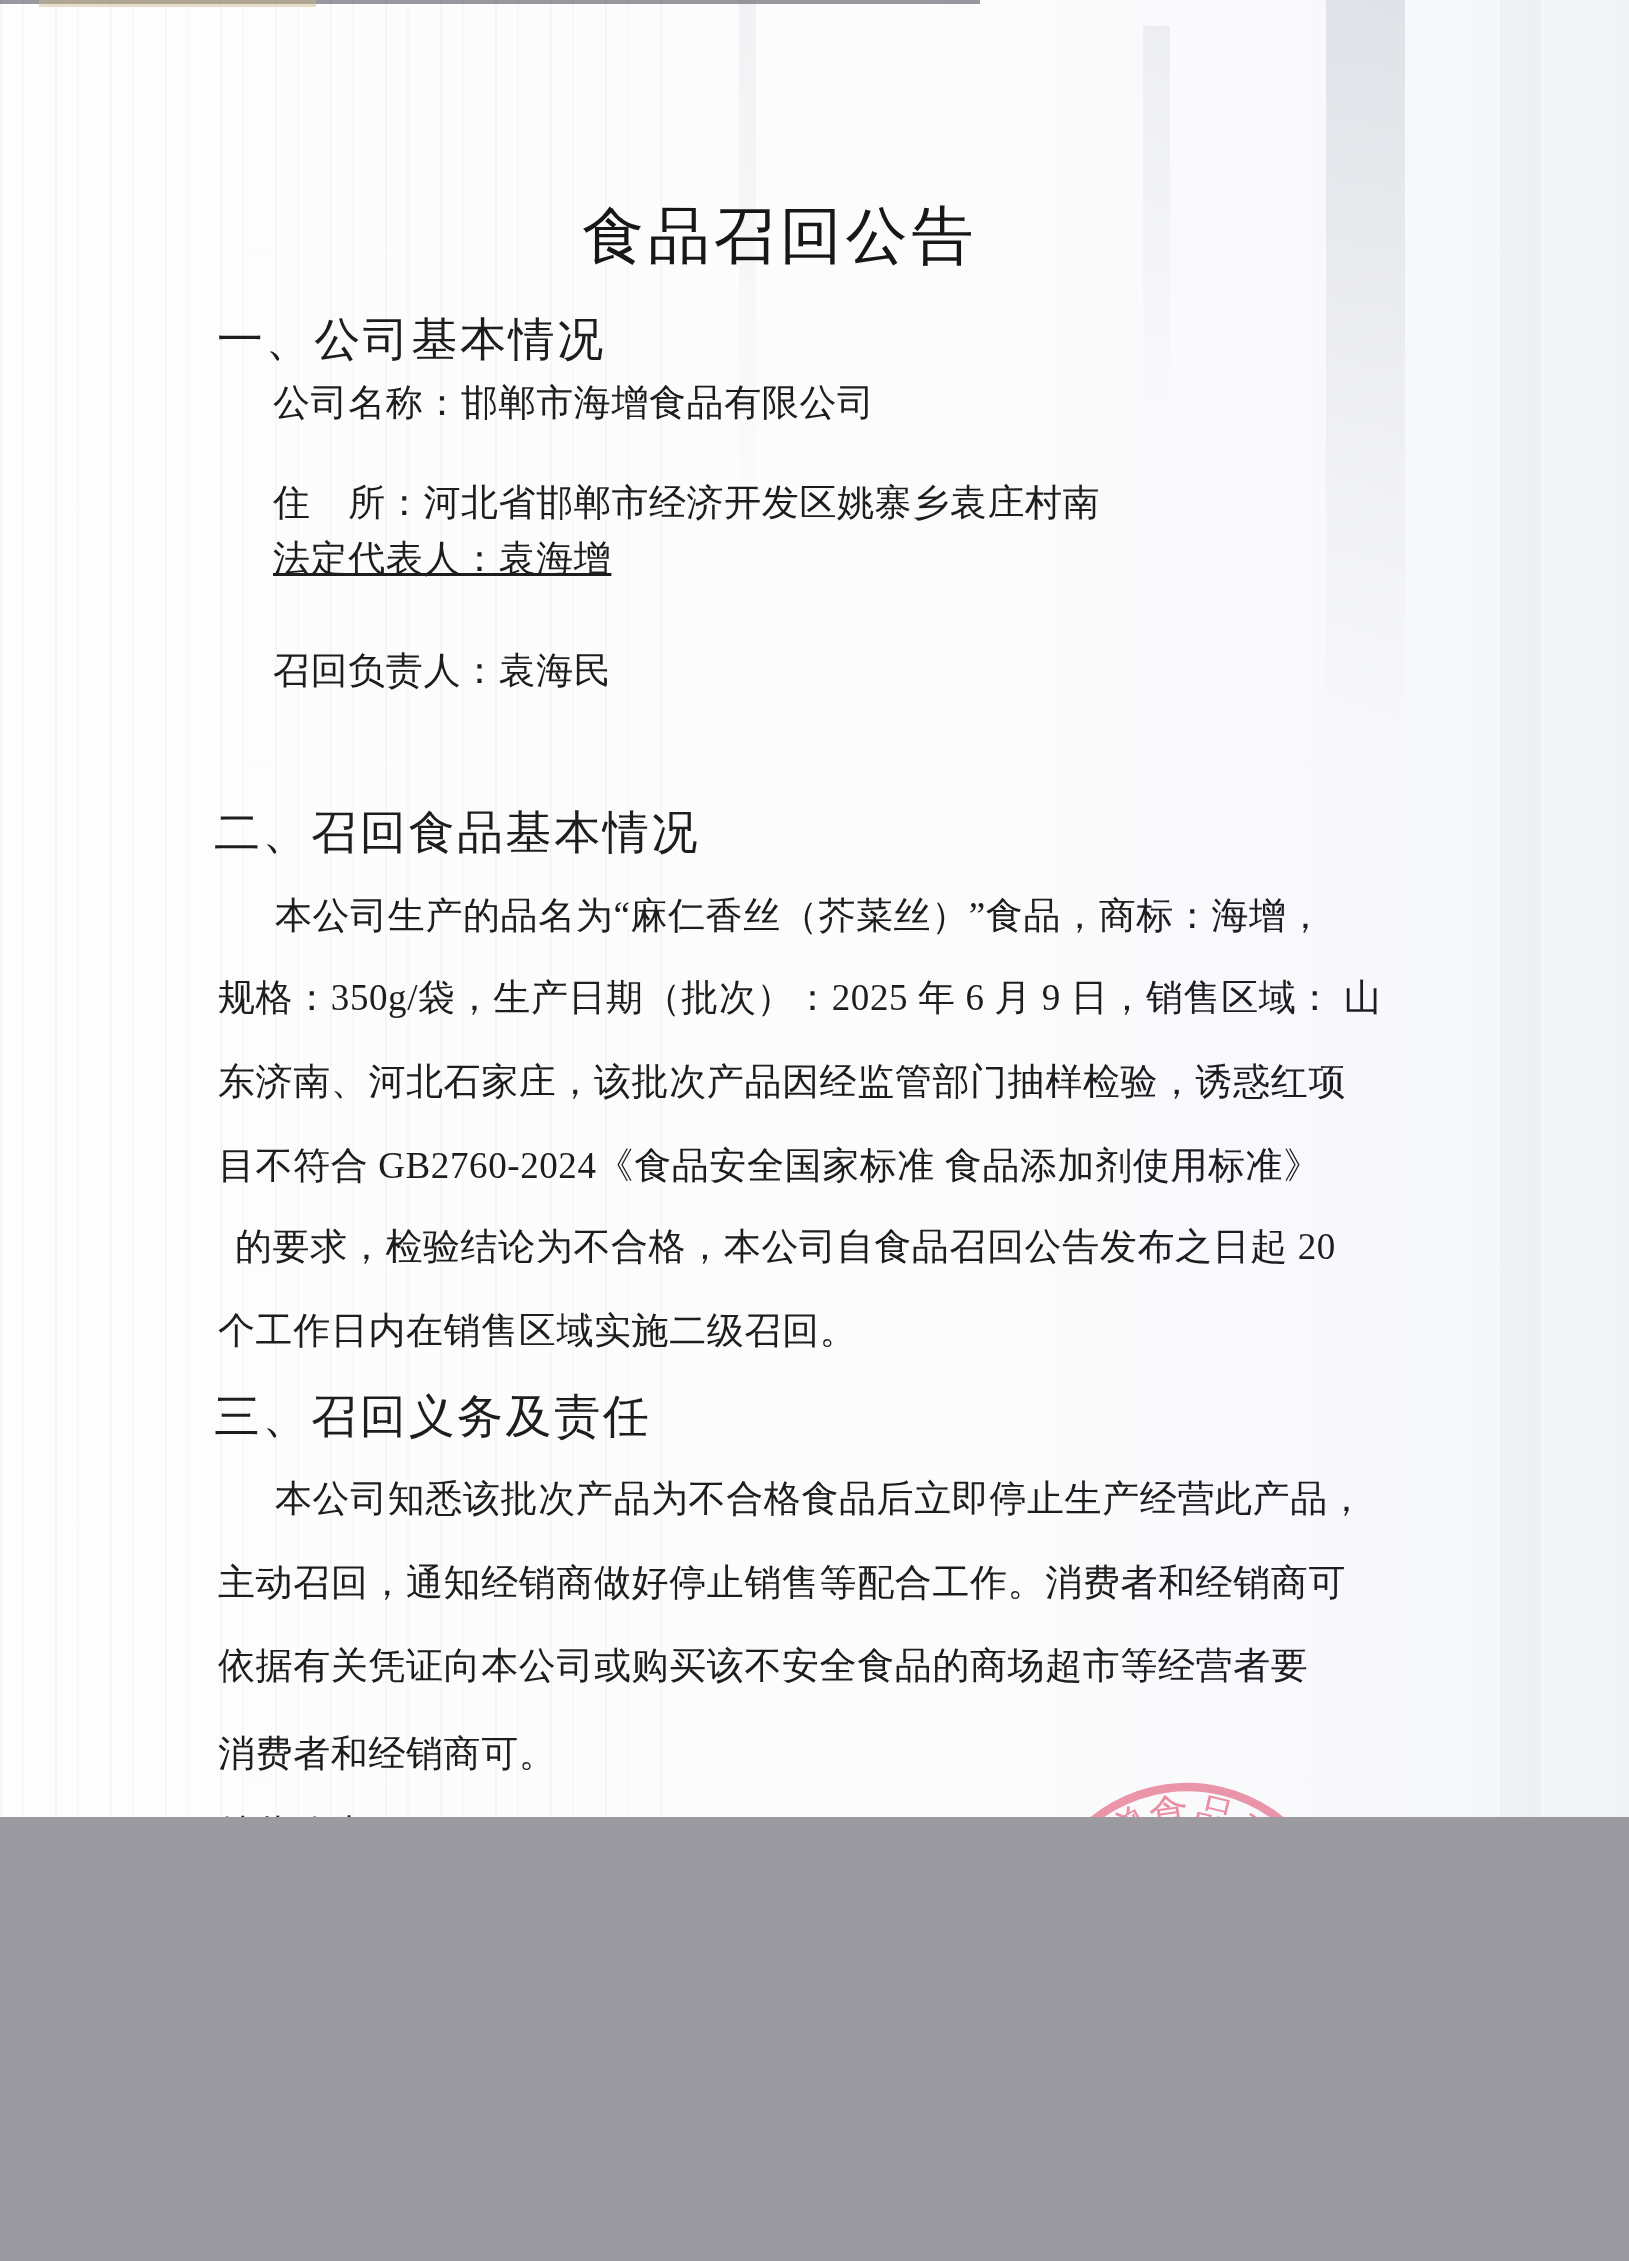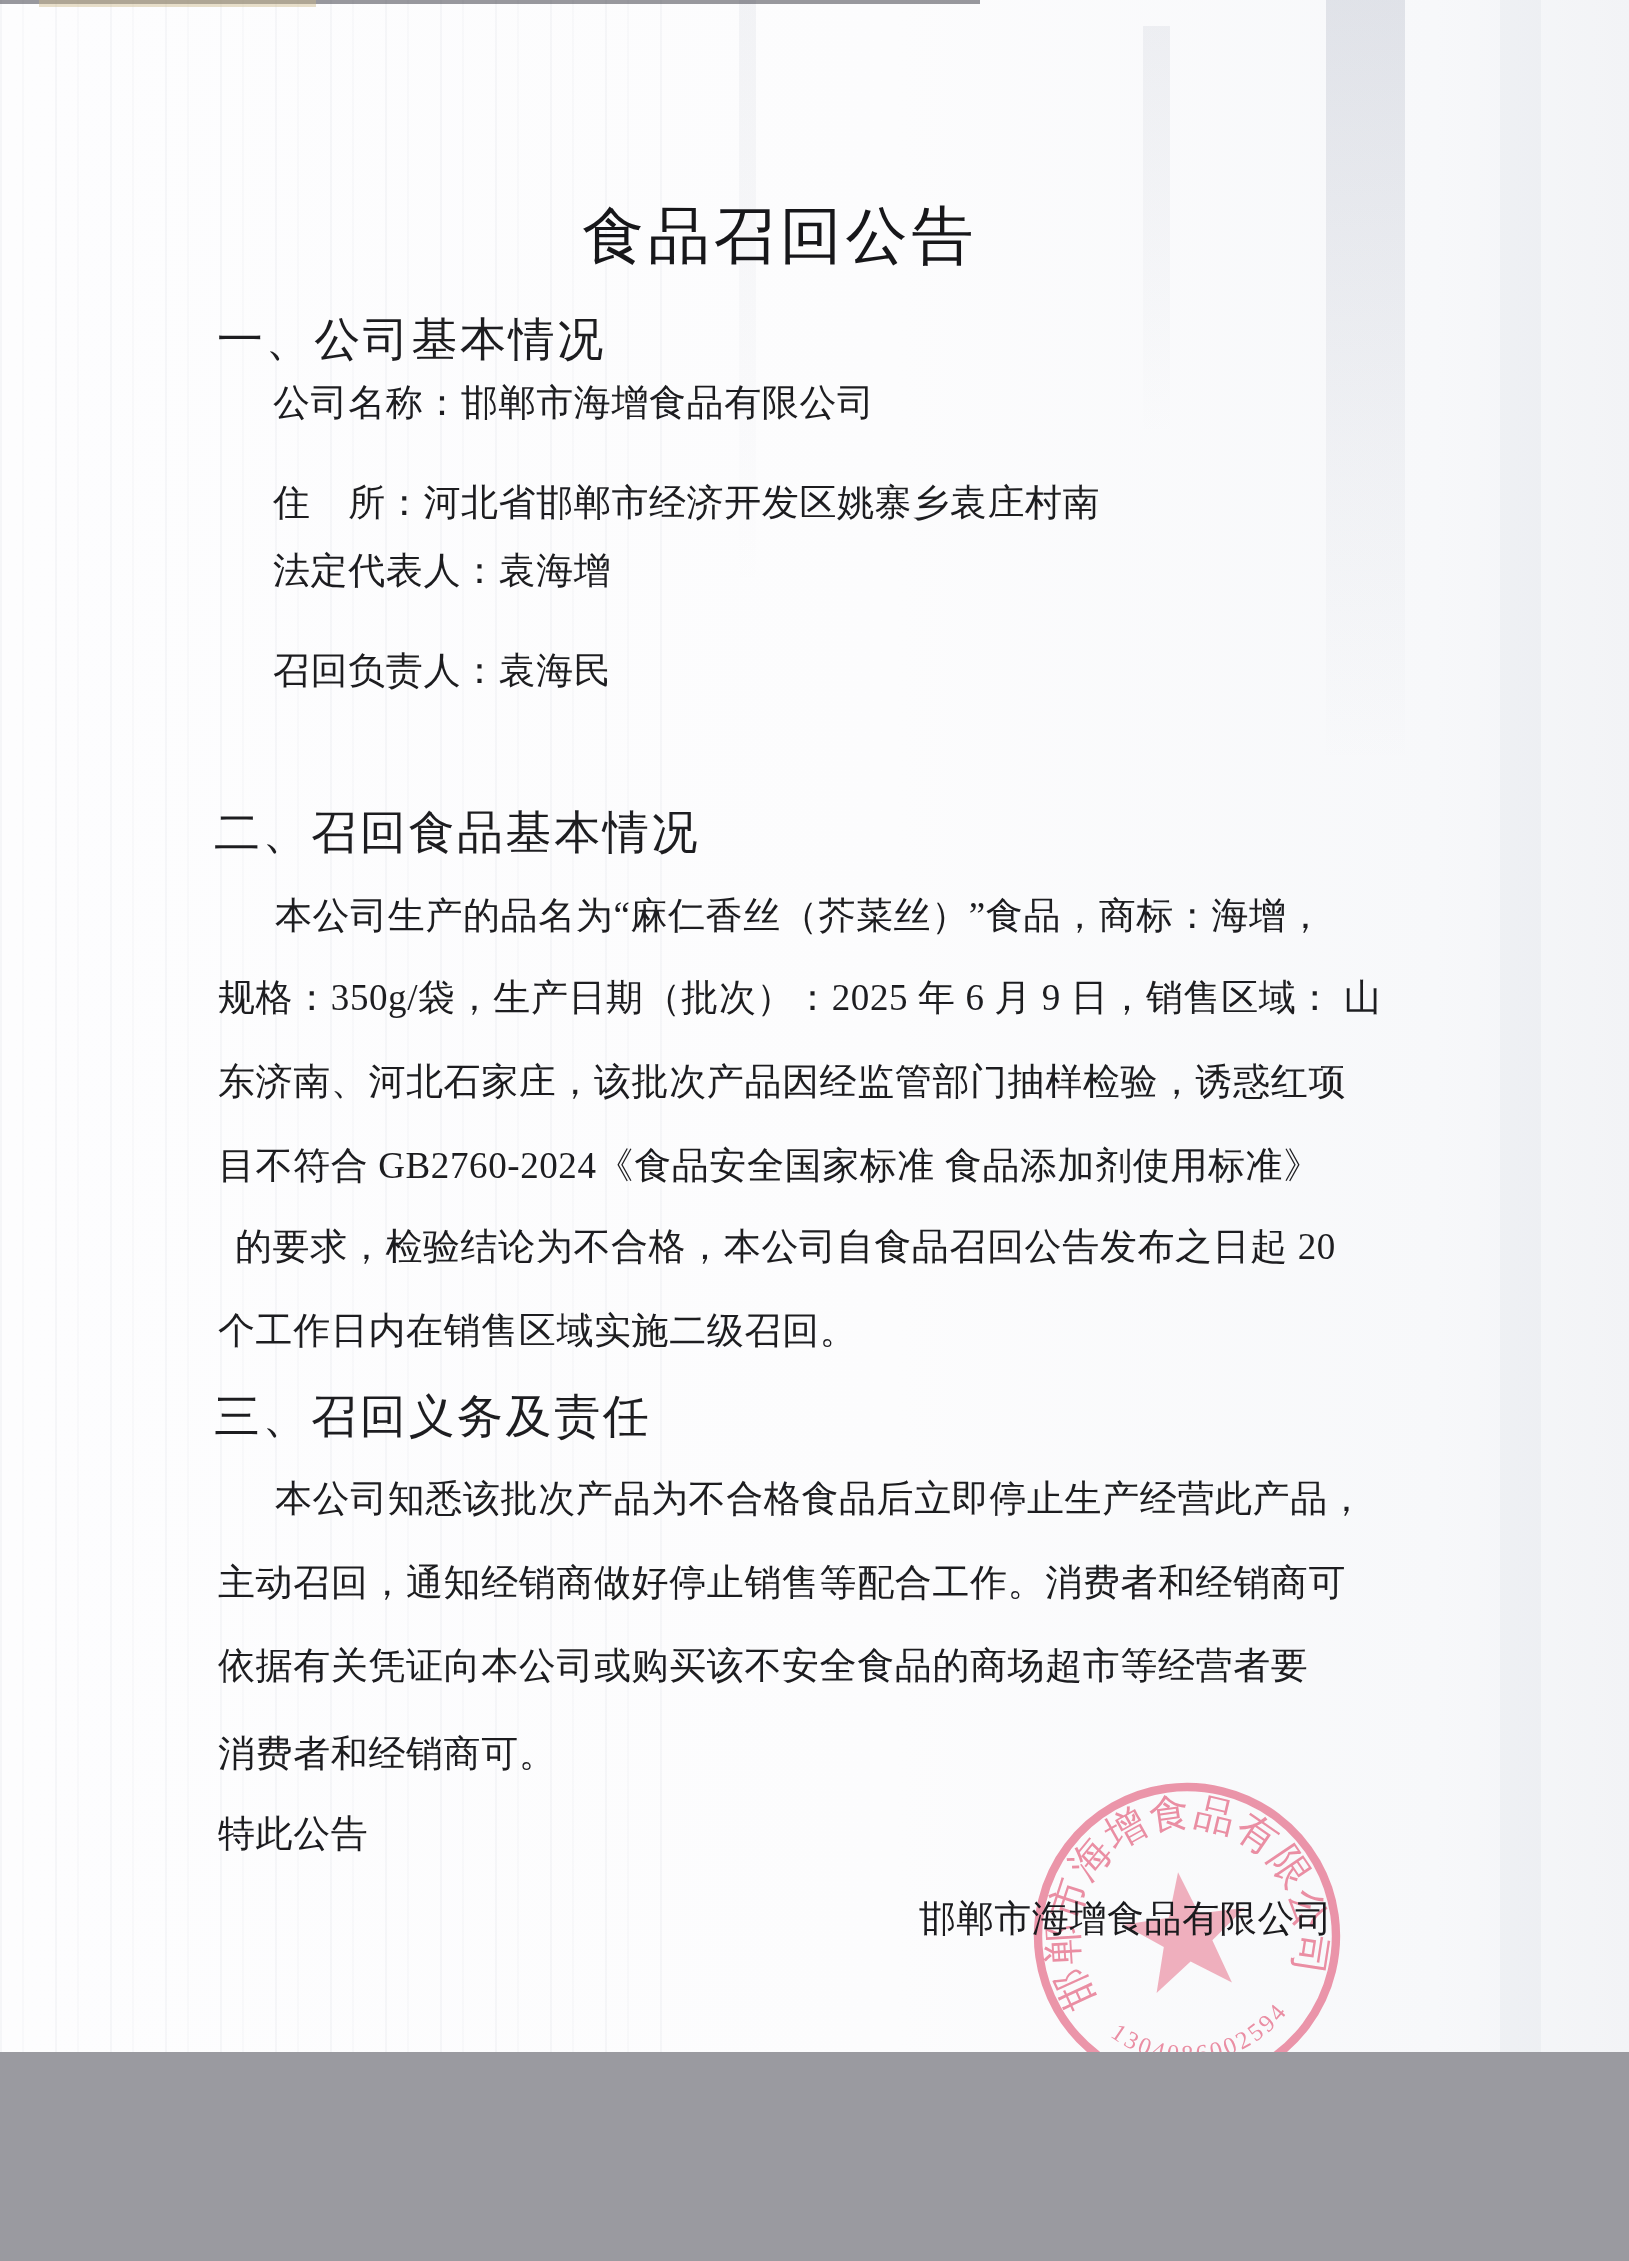--- a/index.html
+++ b/index.html
@@ -1,18 +1,18 @@
 <!DOCTYPE html>
 <html style="font-size:10.3px"><head>
 <meta charset="utf-8">
 <style>
   html,body { margin:0; padding:0; background:#9a9aa0; }
   .page {
     position:relative;
-    width:1630px; height:2052px;
+    width:1630px; height:1817px;
     margin:0 auto;
     background:linear-gradient(90deg,#fdfdfe 0%,#fcfcfd 55%,#f7f8fa 88%,#f2f3f6 100%);
     overflow:hidden;
     font-family:"Liberation Serif","DejaVu Serif",serif;
     color:#1d1d20;
   }
   .txt { position:absolute; white-space:pre; font-size:37px; line-height:1.15; letter-spacing:0.6px; }
   .heading { font-size:46px; letter-spacing:2.6px; }
   .doc-title { font-size:62px; letter-spacing:3.9px; color:#17171a; }
   
@@ -40,21 +40,21 @@
   <div class="band" style="left:0; top:0; width:980px; height:3.9px; background:rgba(70,70,78,0.55);"></div>
   <div class="band" style="left:39px; top:0; width:277px; height:7px; background:rgba(203,183,138,0.45);"></div>
   <div class="band" style="left:3.9px; top:2210px; width:3.2px; height:10.3px; background:rgba(45,45,50,0.55);"></div>
   <div class="band" style="left:0; top:2256px; width:1630px; height:5.2px; background:rgba(168,178,200,0.28);"></div>
 
   <div class="txt doc-title" style="left:582px; top:201px;">食品召回公告</div>
 
   <div class="txt heading" style="left:217px; top:314px;">一、公司基本情况</div>
   <div class="txt" style="left:273px; top:382px;">公司名称：邯郸市海增食品有限公司</div>
   <div class="txt" style="left:273px; top:482px;">住　所：河北省邯郸市经济开发区姚寨乡袁庄村南</div>
-  <div class="txt" style="left:273px; top:550px;">法定代表人：袁海增</div>
+  <div class="txt" style="left:273px; top:538px;text-decoration:underline;">法定代表人：袁海增</div>
   <div class="txt" style="left:273px; top:650px;">召回负责人：袁海民</div>
 
   <div class="txt heading" style="left:214px; top:807px;">二、召回食品基本情况</div>
   <div class="txt" style="left:275px; top:895px;">本公司生产的品名为“麻仁香丝（芥菜丝）”食品，商标：海增，</div>
   <div class="txt" style="left:218px; top:977px;">规格：350g/袋，生产日期（批次）：2025 年 6 月 9 日，销售区域： 山</div>
   <div class="txt" style="left:218px; top:1061px;">东济南、河北石家庄，该批次产品因经监管部门抽样检验，诱惑红项</div>
   <div class="txt" style="left:218px; top:1145px;">目不符合 GB2760-2024《食品安全国家标准 食品添加剂使用标准》</div>
   <div class="txt" style="left:218px; top:1226px;margin-left:17px;">的要求，检验结论为不合格，本公司自食品召回公告发布之日起 20</div>
   <div class="txt" style="left:218px; top:1310px;">个工作日内在销售区域实施二级召回。</div>
 

